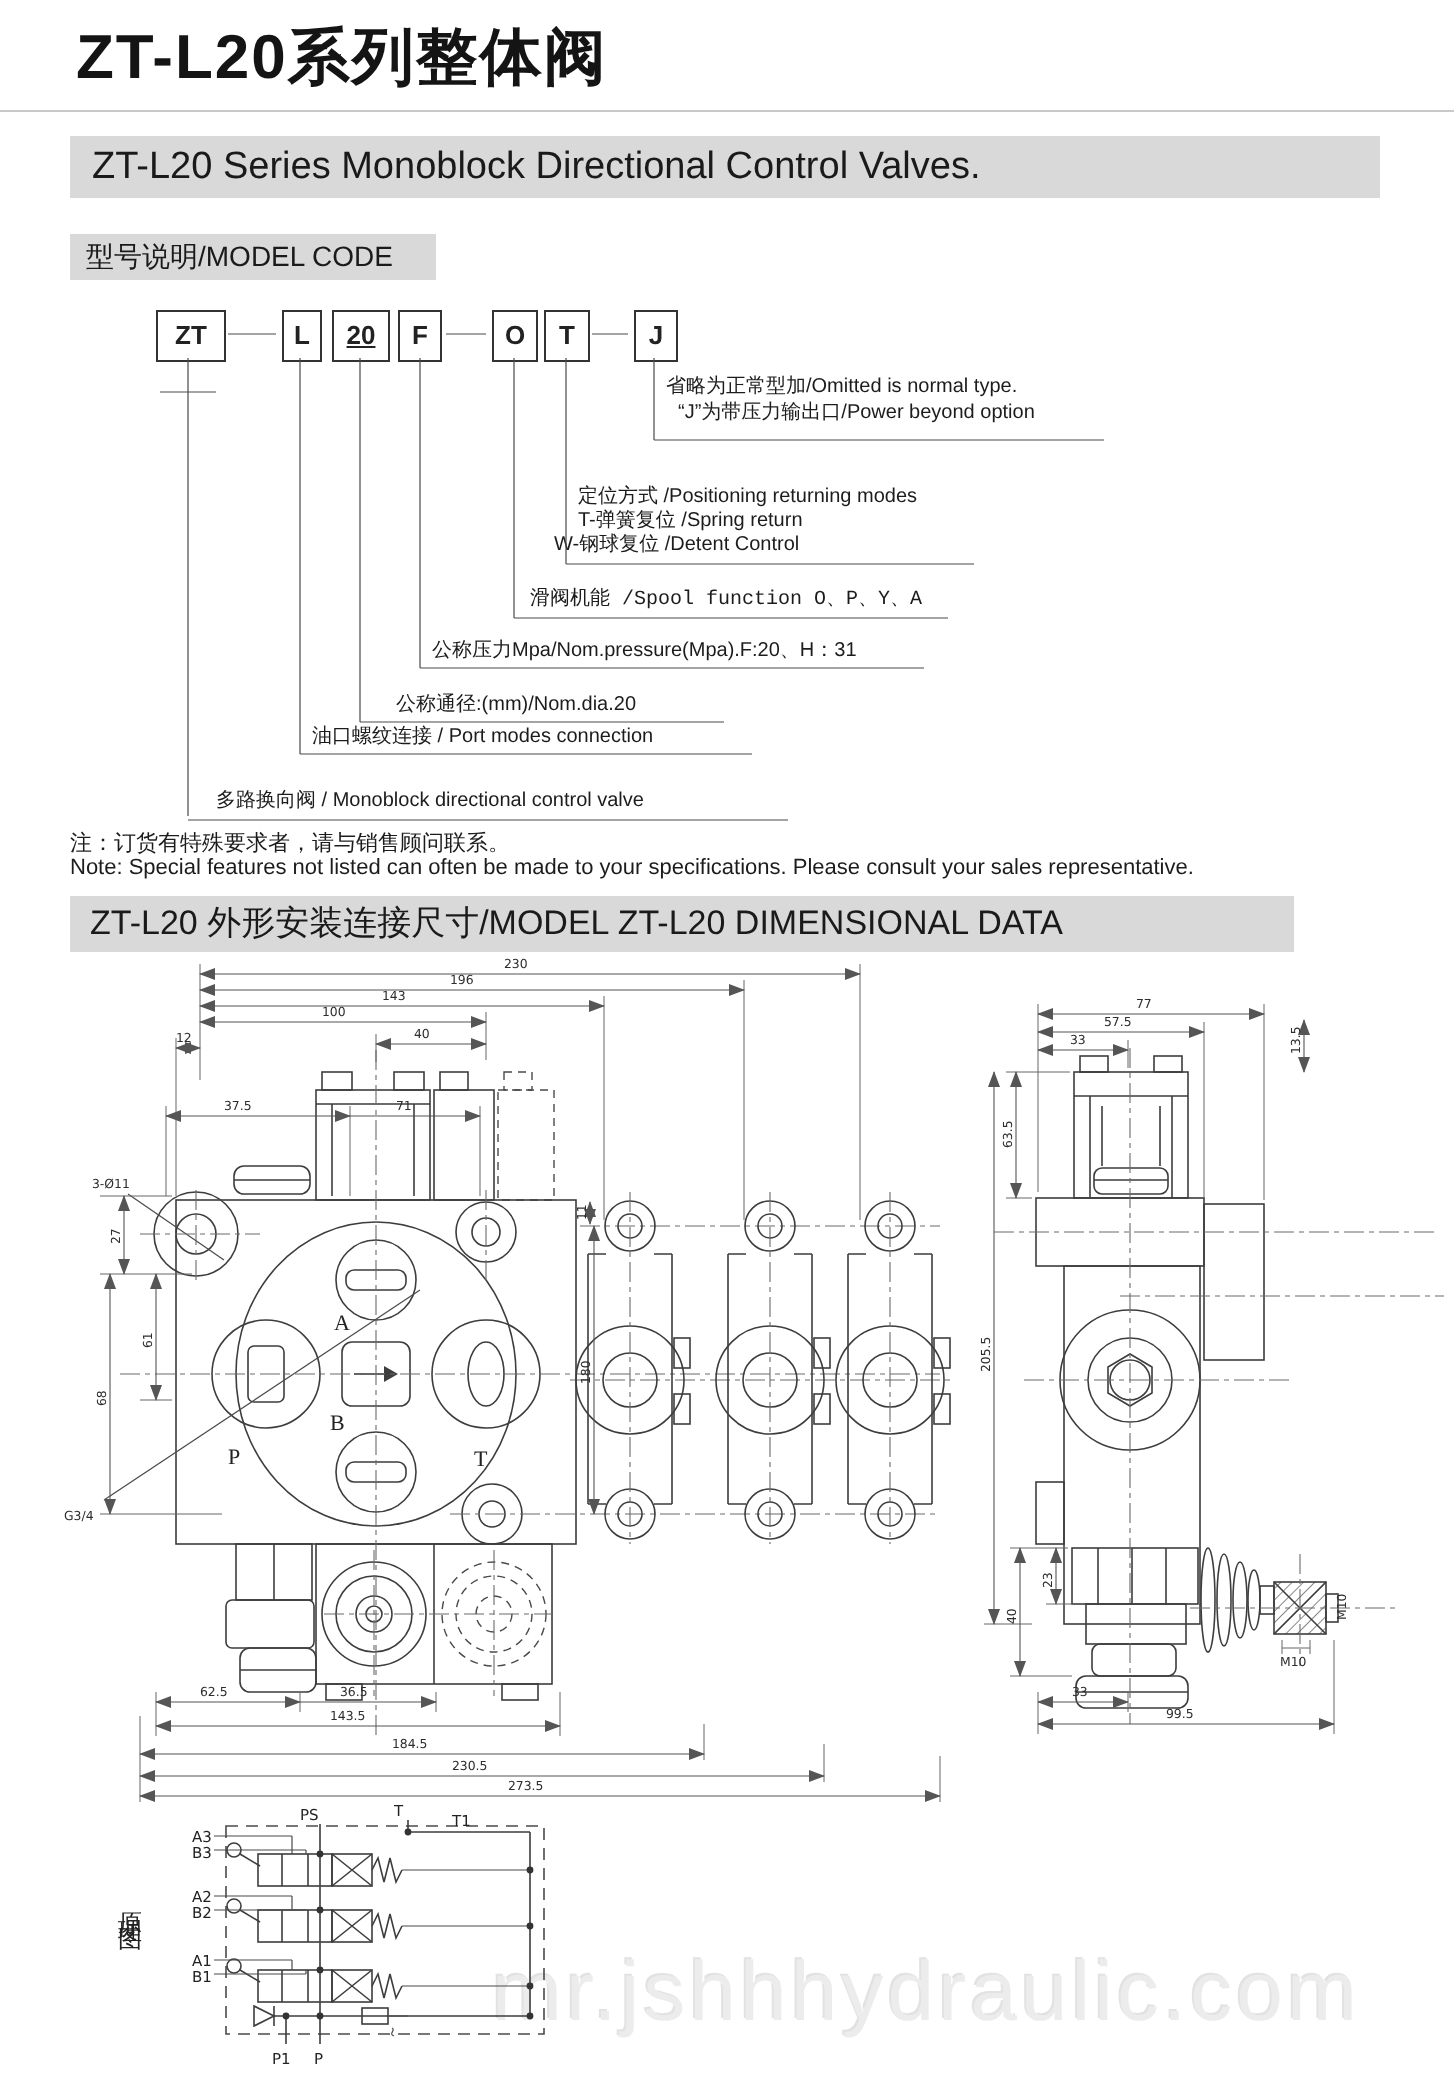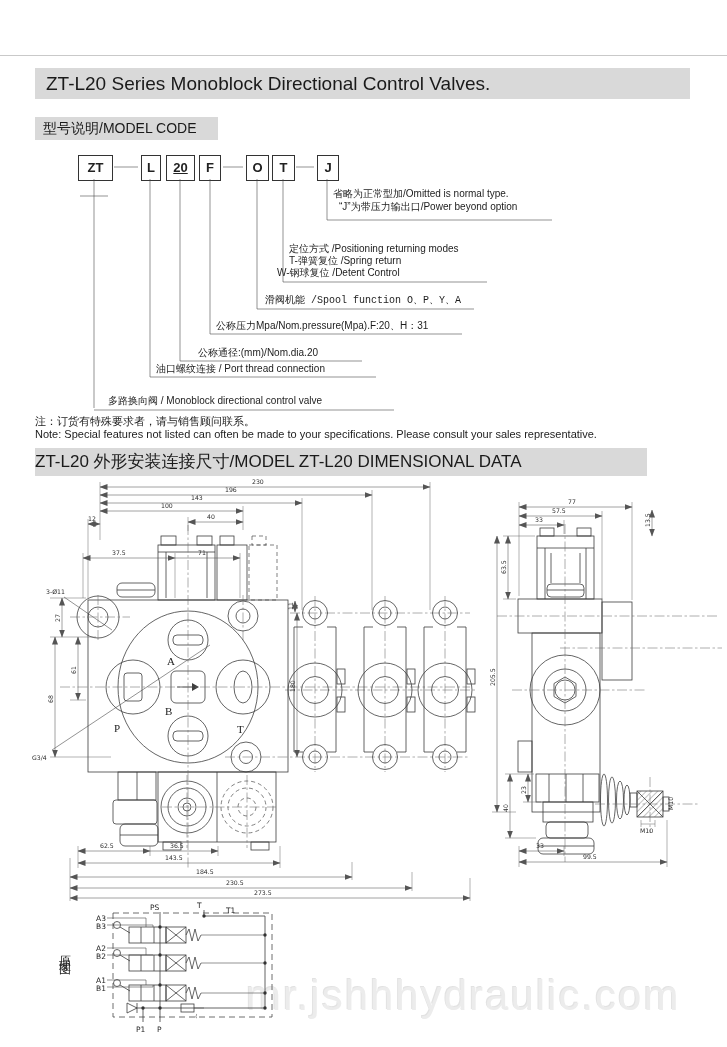--- a/index.html
+++ b/index.html
@@ -4,21 +4,21 @@
 <style>
   html,body{margin:0;padding:0;background:#fff;}
   #page{position:relative;width:727px;height:1047px;background:#fff;overflow:hidden;
         font-family:"Liberation Sans","DejaVu Sans",sans-serif;color:#111;}
   .abs{position:absolute;white-space:nowrap;}
   #main-title{left:38px;top:8px;font-size:31px;font-weight:bold;letter-spacing:1px;color:#141414;}
   #top-rule{left:0;top:55px;width:727px;height:1px;background:#c9c9c9;}
   .banner{background:#d9d9d9;font-weight:normal;color:#1a1a1a;}
   #banner-en{left:35px;top:68px;width:655px;height:31px;line-height:31px;font-size:19px;padding-left:11px;box-sizing:border-box;}
   #section-model{left:35px;top:117px;width:183px;height:23px;line-height:23px;font-size:14px;padding-left:8px;box-sizing:border-box;}
-  #banner-dim{left:35px;top:448px;width:612px;height:28px;line-height:28px;font-size:17px;box-sizing:border-box;}
+  #banner-dim{left:35px;top:448px;width:612px;height:28px;line-height:28px;font-size:17px;padding-left:10px;box-sizing:border-box;}
   .mc-box{position:absolute;border:1.3px solid #333;text-align:center;font-size:13px;font-weight:bold;
           height:24px;line-height:24px;background:#fff;color:#222;}
   .callout{position:absolute;font-size:10px;color:#1c1c1c;white-space:nowrap;line-height:12px;}
   .note{position:absolute;font-size:11px;color:#1c1c1c;white-space:nowrap;}
   #schematic-label{left:56px;top:946px;writing-mode:vertical-rl;text-orientation:upright;font-size:12px;letter-spacing:4px;color:#222;}
   #watermark{left:246px;top:972px;font-size:42px;letter-spacing:2px;color:#ececec;
              text-shadow:1px 1px 0 #fff,-1px -1px 0 #e2e2e2;font-weight:400;}
   svg{position:absolute;left:0;top:0;}
   .ln{stroke:#3d3d3d;stroke-width:.8;fill:none;}
   .thin{stroke:#4a4a4a;stroke-width:.6;fill:none;}
@@ -29,41 +29,42 @@
   .dt{font-size:6.2px;fill:#2e2e2e;font-family:"DejaVu Sans",sans-serif;}
   .pl{font-size:11px;fill:#222;font-family:"Liberation Serif","DejaVu Serif",serif;}
   .st{font-size:7.5px;fill:#222;font-family:"DejaVu Sans",sans-serif;}
   .dot{fill:#333;stroke:none;}
 </style>
 </head>
 <body>
 
 <div id="page">
 
+  <div class="abs" id="main-title">ZT-L20系列整体阀</div>
   <div class="abs" id="top-rule"></div>
   <div class="abs banner" id="banner-en">ZT-L20 Series Monoblock Directional Control Valves.</div>
   <div class="abs banner" id="section-model">型号说明/MODEL CODE</div>
 
   <div class="mc-box" style="left:78px;top:155px;width:33px;">ZT</div>
   <div class="mc-box" style="left:141px;top:155px;width:18px;">L</div>
   <div class="mc-box" style="left:166px;top:155px;width:27px;text-decoration:underline;">20</div>
   <div class="mc-box" style="left:199px;top:155px;width:20px;">F</div>
   <div class="mc-box" style="left:246px;top:155px;width:21px;">O</div>
   <div class="mc-box" style="left:272px;top:155px;width:21px;">T</div>
   <div class="mc-box" style="left:317px;top:155px;width:20px;">J</div>
 
   <div class="callout" style="left:333px;top:188px;">省略为正常型加/Omitted is normal type.</div>
   <div class="callout" style="left:339px;top:201px;">“J”为带压力输出口/Power beyond option</div>
   <div class="callout" style="left:289px;top:243px;">定位方式 /Positioning returning modes</div>
   <div class="callout" style="left:289px;top:255px;text-align:right;">T-弹簧复位 /Spring return</div>
   <div class="callout" style="left:277px;top:267px;">W-钢球复位 /Detent Control</div>
   <div class="callout" style="left:265px;top:295px;font-family:Liberation Mono, monospace;">滑阀机能 /Spool function O、P、Y、A</div>
   <div class="callout" style="left:216px;top:320px;">公称压力Mpa/Nom.pressure(Mpa).F:20、H：31</div>
   <div class="callout" style="left:198px;top:347px;">公称通径:(mm)/Nom.dia.20</div>
-  <div class="callout" style="left:156px;top:363px;">油口螺纹连接 / Port thread connection</div>
+  <div class="callout" style="left:156px;top:363px;">油口螺纹连接 / Port modes connection</div>
   <div class="callout" style="left:108px;top:395px;">多路换向阀 / Monoblock directional control valve</div>
 
   <div class="note" style="left:35px;top:428px;">Note: Special features not listed can often be made to your specifications. Please consult your sales representative.</div>
   <div class="note" style="left:35px;top:414px;">注：订货有特殊要求者，请与销售顾问联系。</div>
 
   <div class="abs banner" id="banner-dim">ZT-L20 外形安装连接尺寸/MODEL ZT-L20 DIMENSIONAL DATA</div>
 
   <div class="abs" id="schematic-label">原理图</div>
   <div class="abs" id="watermark">mr.jshhhydraulic.com</div>
 

